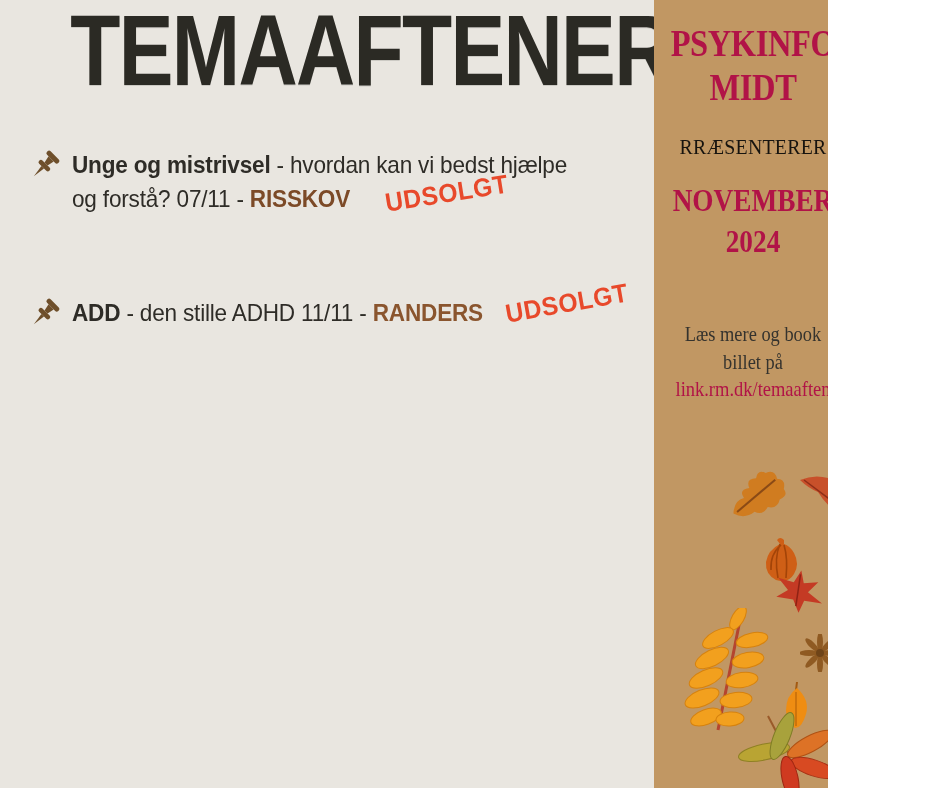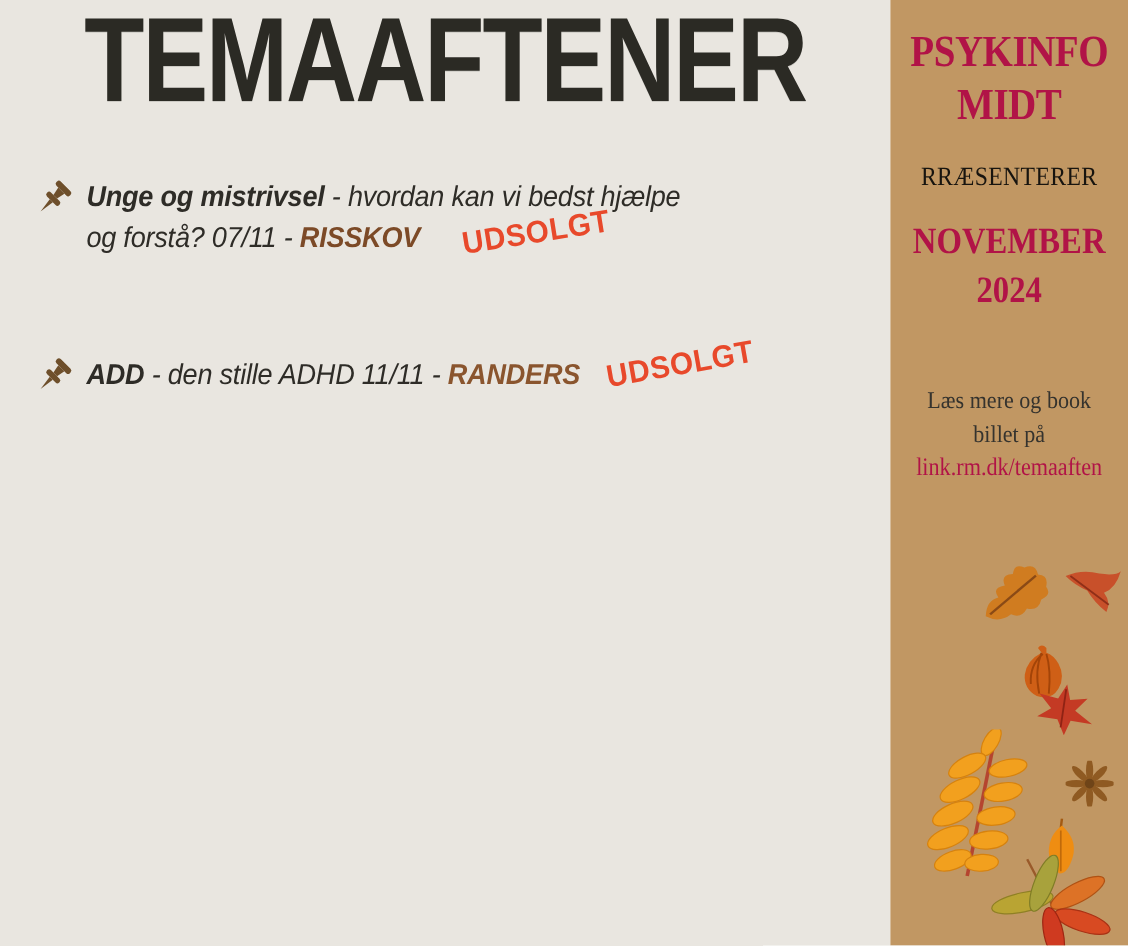--- a/index.html
+++ b/index.html
@@ -1,28 +1,28 @@
 <!DOCTYPE html>
 <html><head>
 <meta charset="utf-8">
 <style>
   * { margin:0; padding:0; box-sizing:border-box; }
   html,body { width:940px; height:788px; }
   body { font-family:"Liberation Sans", sans-serif; }
-  .poster { position:relative; width:940px; height:788px; overflow:hidden; display:flex; }
+  .poster { position:relative; width:828px; height:788px; overflow:hidden; display:flex; }
 
   
   .left-panel { position:relative; width:742px; height:788px; background:#e9e6e0; }
   .title {
     position:absolute; top:0; left:0; width:742px; text-align:center;
     font-size:100px; line-height:100px; font-weight:700; letter-spacing:-2px;
     color:#2b2a24; transform:scaleX(0.82); transform-origin:center;
     text-shadow:0 1px 0 rgba(0,0,0,0.12);
   }
-  .event { position:absolute; left:0; width:742px;font-style:italic; }
+  .event { position:absolute; left:0; width:742px; }
   .pin { position:absolute; left:26px; top:0; width:36px; height:36px; }
   .etext {
     margin-left:72px; font-size:24px; line-height:34px; letter-spacing:-0.2px;
     color:#2e2c27; transform:scaleX(0.94); transform-origin:0 0;
   }
   .eline { white-space:pre; }
   .b { font-weight:700; }
   .loc { font-weight:700; }
   .loc-a { color:#7c4a27; }
   .loc-b { color:#8a552e; }

